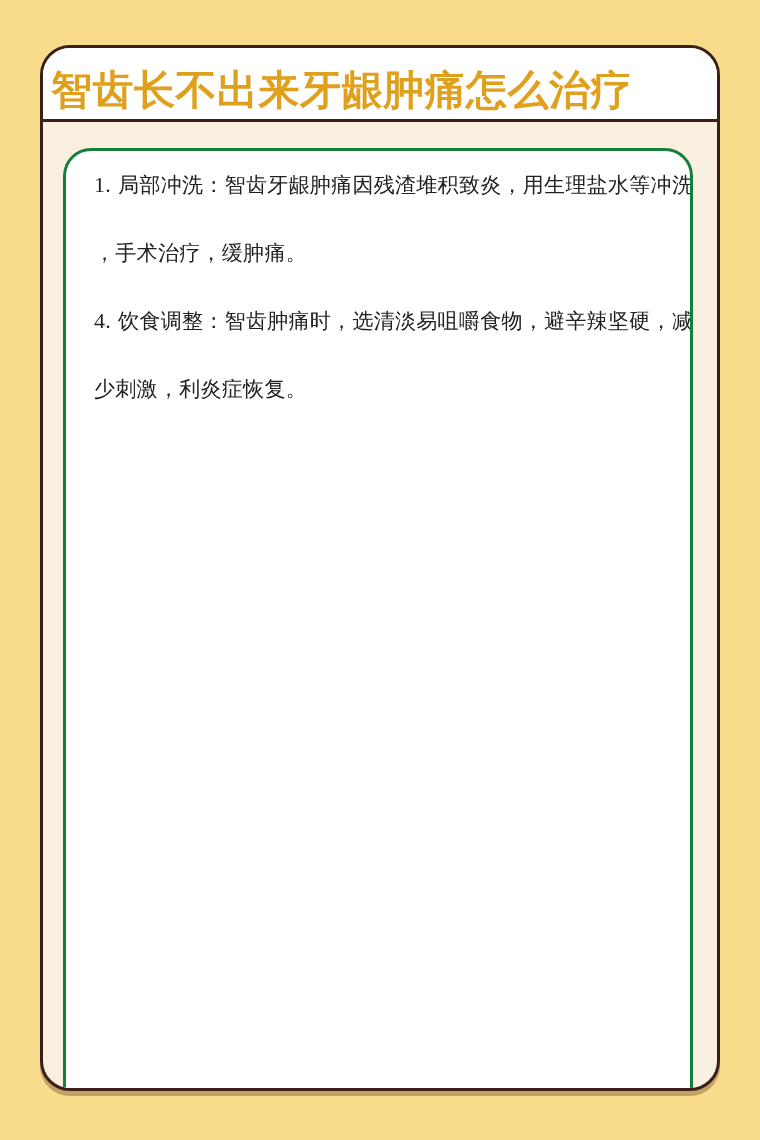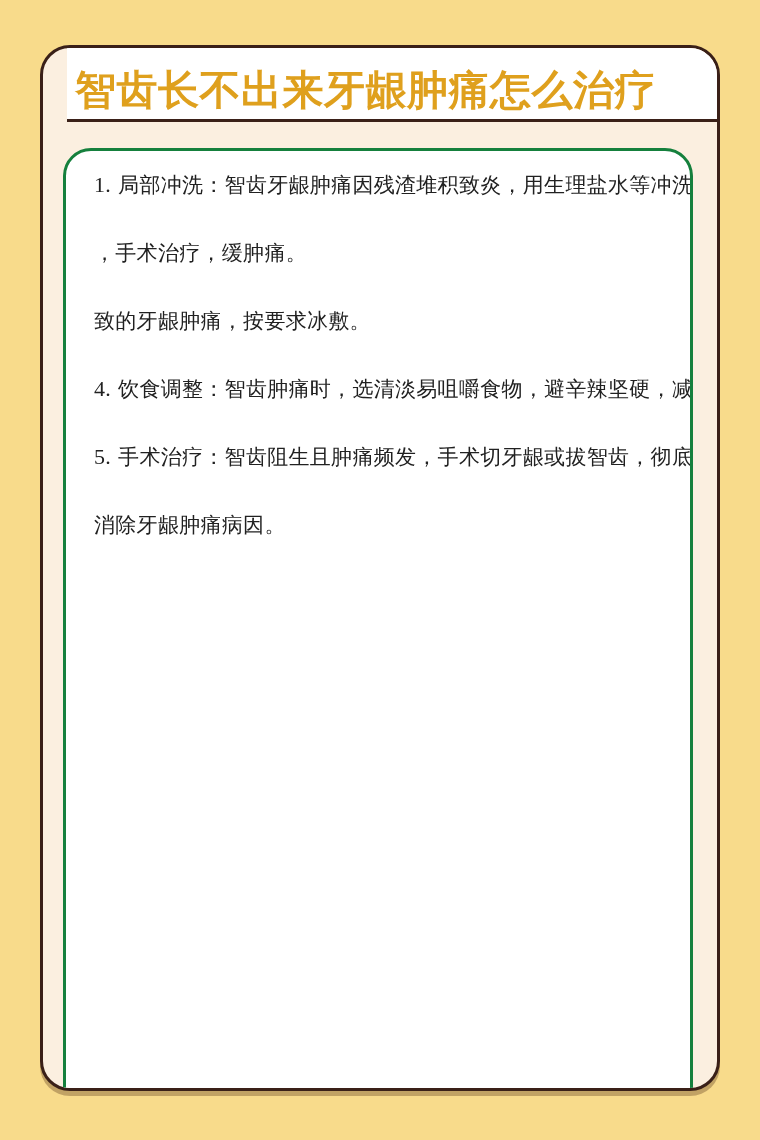--- a/index.html
+++ b/index.html
@@ -25,21 +25,20 @@
     overflow: hidden;
   }
   .card-header {
     flex: none;
     height: 74px;
     background: #FFFFFF;
     border-bottom: 3px solid #3A2018;
     display: flex;
     align-items: center;
     padding: 12px 8px;
-    margin-left: 24px;
   }
   .page-title {
     font-size: 41px;
     font-weight: 900;
     color: #DFA01D;
     letter-spacing: 0.5px;
     white-space: nowrap;
     margin-top: 14px; 
     line-height: 1;
   }
@@ -80,27 +79,23 @@
   <div class="card-body">
     <div class="inner-card">
 
       <div class="list-item">
         <p class="line"><span class="item-num">1.</span><span>局部冲洗：智齿牙龈肿痛因残渣堆积致炎，用生理盐水等冲洗</span></p>
         <p class="line">，手术治疗，缓肿痛。</p>
       </div>
 
 
       <div class="list-item">
-        <p class="line">致的牙龈肿痛，按要求冰敷。</p>
       </div>
 
       <div class="list-item">
         <p class="line"><span class="item-num">4.</span><span>饮食调整：智齿肿痛时，选清淡易咀嚼食物，避辛辣坚硬，减</span></p>
+        <p class="line">少刺激，利炎症恢复。</p>
       </div>
 
-      <div class="list-item">
-        <p class="line"><span class="item-num">5.</span><span>手术治疗：智齿阻生且肿痛频发，手术切牙龈或拔智齿，彻底</span></p>
-        <p class="line">消除牙龈肿痛病因。</p>
-      </div>
 
     </div>
   </div>
 </div>
 
 </body></html>

